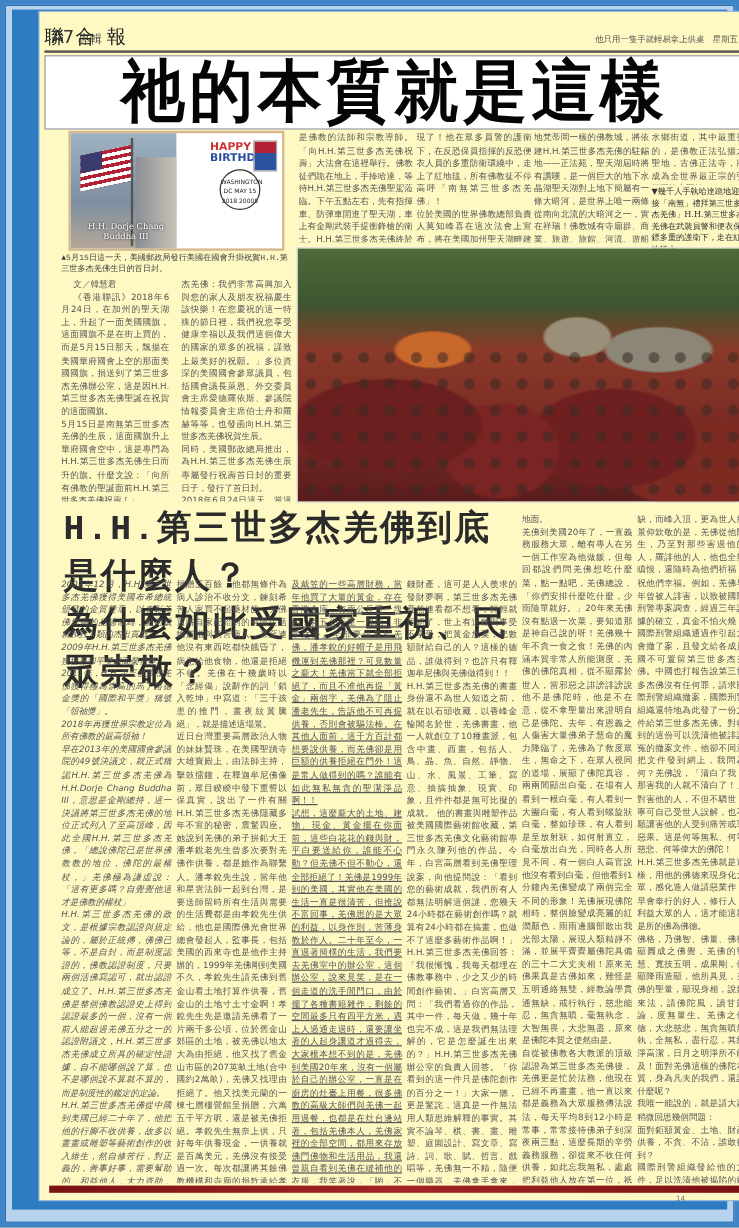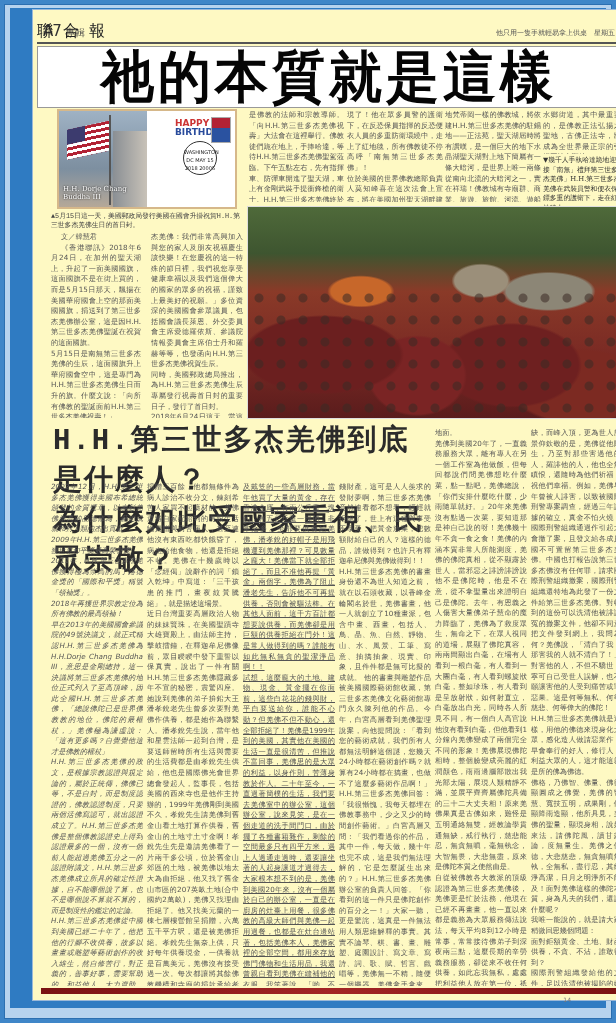--- a/index.html
+++ b/index.html
@@ -46,20 +46,21 @@
   .col p.noindent { text-indent: 0; }
 
   .stamp-photo {
     position: absolute; left: 24px; top: 99px; width: 180px; height: 100px;
     border: 2px solid #d6b88a; background: #fff;
   }
   .flag-area {
     position: absolute; left: 0; top: 0; width: 88px; height: 96px;
     background: linear-gradient(180deg, #9fb2c4 0%, #7d8fa0 60%, #b5a898 100%);
     overflow: hidden;
+    text-align: center;
   }
   .flag {
     position: absolute; left: 8px; top: 14px; width: 44px; height: 30px;
     background: repeating-linear-gradient(180deg, #b22234 0 3px, #fff 3px 6px);
     transform: skewY(-12deg);
   }
   .flag::before { content: ""; position: absolute; left: 0; top: 0; width: 18px; height: 15px; background: #3c3b6e; }
   .pole { position: absolute; left: 50px; top: 4px; width: 2px; height: 90px; background: #555; }
   .building { position: absolute; right: 0; top: 20px; width: 34px; height: 76px; background: linear-gradient(90deg,#8a8f94,#c8c2b8); }
   .stamp-caption { position: absolute; left: 4px; bottom: 6px; font-size: 7px; color: #fff; font-family: "DejaVu Serif", serif; text-shadow: 0 0 2px #000; }

